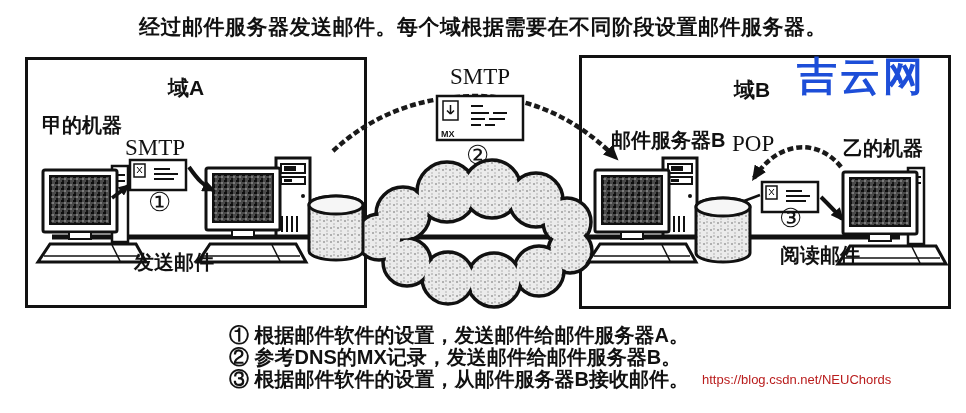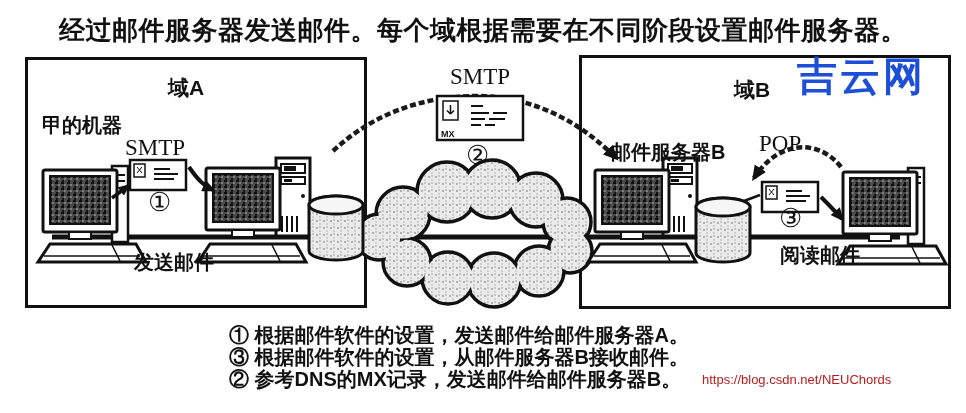--- a/index.html
+++ b/index.html
@@ -3,21 +3,21 @@
 <meta charset="utf-8">
 <style>
   html,body{margin:0;padding:0;background:#fff;}
   .stage{
     position:relative;width:966px;height:413px;background:#ffffff;
     font-family:"Liberation Sans",sans-serif;color:#111;overflow:hidden;
   }
   .abs{position:absolute;}
   .title{
     left:0;top:13px;width:100%;text-align:center;
-    font-size:26px;font-weight:bold;letter-spacing:.5px;z-index:3;
+    font-size:21px;font-weight:bold;letter-spacing:.5px;z-index:3;
   }
   .dbox{
     position:absolute;border:3px solid #111;background:transparent;z-index:0;
   }
   .box-a{left:25px;top:57px;width:336px;height:245px;}
   .box-b{left:579px;top:55px;width:366px;height:248px;}
   .lbl{position:absolute;font-weight:bold;z-index:3;white-space:nowrap;}
   .cn20{font-size:20px;}
   .cn21{font-size:21px;}
   .proto{font-family:"Liberation Serif",serif;font-size:23px;font-weight:normal;}
@@ -200,27 +200,28 @@
   <div class="lbl cn21" style="left:168px;top:74px;">域A</div>
   <div class="lbl cn20" style="left:42px;top:112px;">甲的机器</div>
   <div class="lbl proto" style="left:125px;top:135px;">SMTP</div>
   <div class="lbl step" style="left:148px;top:189px;">①</div>
   <div class="lbl cn20" style="left:86px;top:249px;margin-left:48px;">发送邮件</div>
 
   <div class="lbl proto centered" style="left:430px;top:64px;width:100px;">SMTP</div>
   <div class="lbl step" style="left:466px;top:142px;">②</div>
 
   <div class="lbl cn21" style="left:734px;top:76px;">域B</div>
-  <div class="lbl cn20" style="left:611px;top:127px;margin-top:12px;">邮件服务器B</div>
-  <div class="lbl proto" style="left:759px;top:131px;">POP</div>
+  <div class="lbl cn20" style="left:611px;top:127px;">邮件服务器B</div>
+  <div class="lbl proto" style="left:732px;top:131px;">POP</div>
+  <div class="lbl cn20" style="left:843px;top:135px;">乙的机器</div>
   <div class="lbl step" style="left:779px;top:205px;">③</div>
   <div class="lbl cn20" style="left:780px;top:242px;">阅读邮件</div>
 
   <div class="notes">
     <div class="note-line">① 根据邮件软件的设置，发送邮件给邮件服务器A。</div>
+    <div class="note-line">② 参考DNS的MX记录，发送邮件给邮件服务器B。</div>
     <div class="note-line">③ 根据邮件软件的设置，从邮件服务器B接收邮件。</div>
-    <div class="note-line">② 参考DNS的MX记录，发送邮件给邮件服务器B。</div>
   </div>
 
   <div class="wm-site">吉云网</div>
   <div class="wm-url">https://blog.csdn.net/NEUChords</div>
 
 </div>
 
 </body></html>

